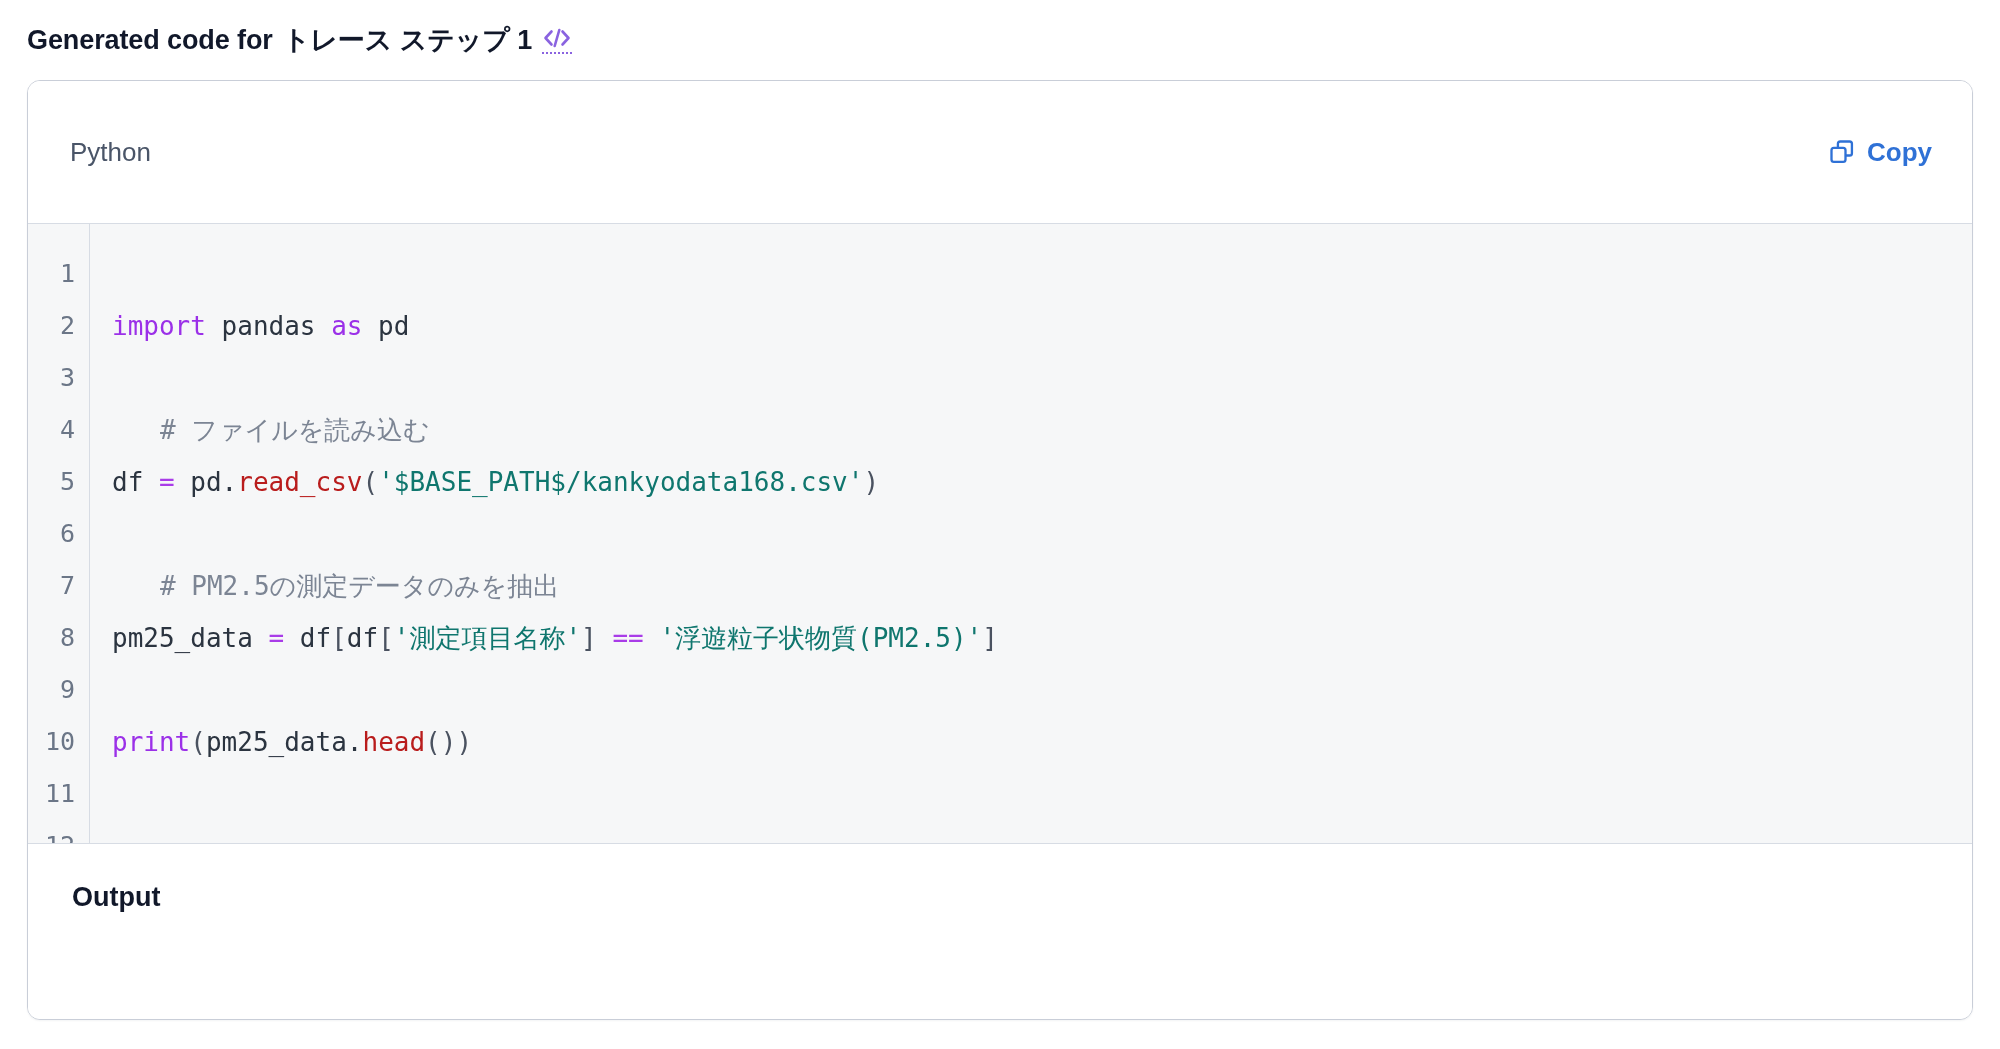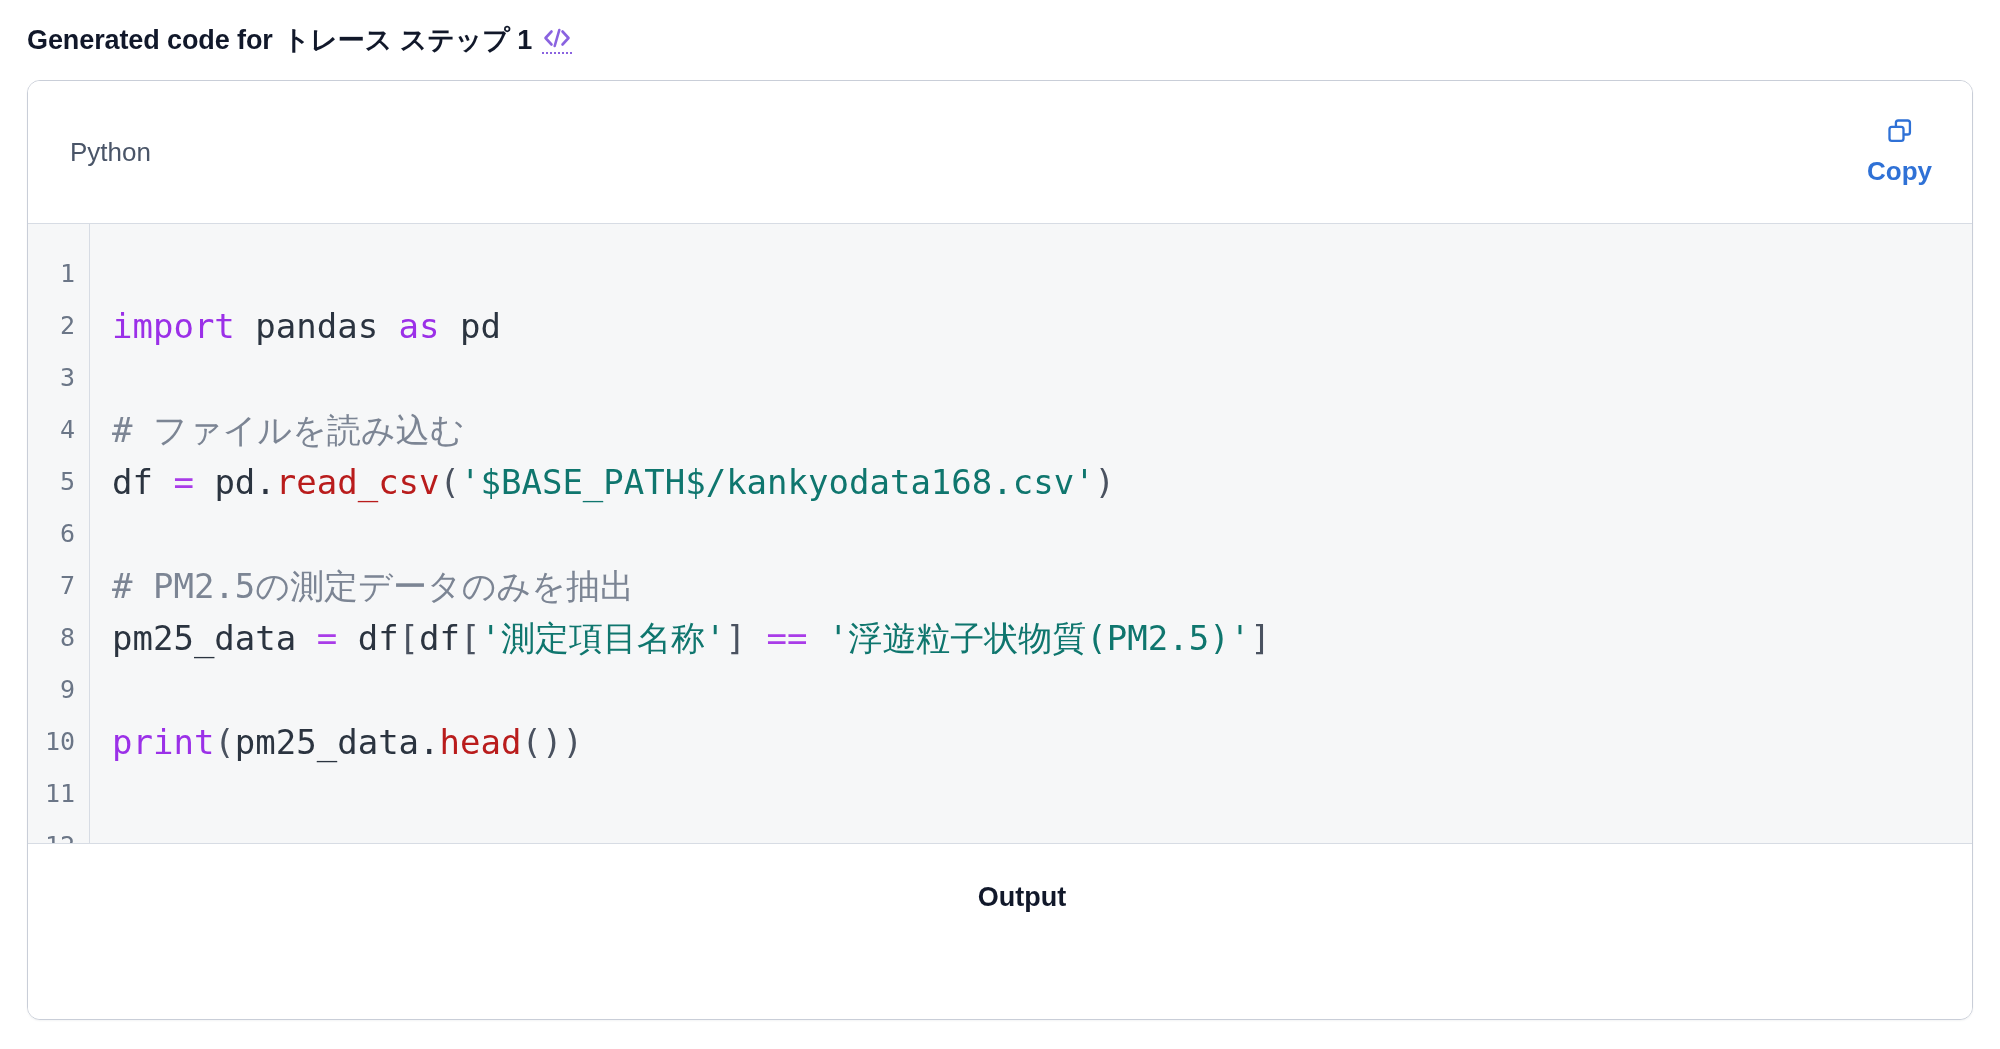--- a/index.html
+++ b/index.html
@@ -81,21 +81,20 @@
     align-items: center;
     gap: 11px;
     color: #2f71d6;
     font-size: 26px;
     font-weight: bold;
     background: none;
     border: none;
     cursor: pointer;
     padding: 6px 4px;
     font-family: "Liberation Sans", sans-serif;
-    flex-direction: column;
   }
   .copy-icon {
     display: block;
   }
 
   
   .code-body {
     flex: 1 1 auto;
     display: flex;
     background: #f6f7f8;
@@ -119,46 +118,45 @@
     color: #6b7687;
   }
   .code-pane {
     flex: 1 1 auto;
     box-sizing: border-box;
     padding: 24px 0 0 22px;
     overflow: hidden;
   }
   .code-line {
     font-family: "DejaVu Sans Mono", monospace;
-    font-size: 34px;
+    font-size: 26px;
     line-height: 52px;
     white-space: pre;
     color: #2b3440;
     height: 52px;
   }
   .tok-kw       { color: #9b30e8; }
   .tok-op       { color: #a93ce8; }
   .tok-fn       { color: #b91c1c; }
   .tok-str      { color: #0f766e; }
-  .tok-com      { color: #7c8594; }
+  .tok-com      { color: #7c8594; margin-left: 48px; }
   .tok-plain    { color: #2b3440; }
   .tok-punct    { color: #4a5260; }
 
   
   .output-section {
     flex: 0 0 175px;
     box-sizing: border-box;
     background: #ffffff;
     padding: 38px 0 0 44px;
   }
   .output-title {
     font-size: 27px;
     font-weight: bold;
     color: #11182a;
-    text-align: center;
   }
 </style>
 </head>
 <body>
 
 <div class="page-title">
   <span>Generated code for </span>
     <span>トレース ステップ 1</span>
   <span class="code-glyph-wrap">
     <svg class="code-glyph" width="30" height="24" viewBox="0 0 30 24" fill="none">

